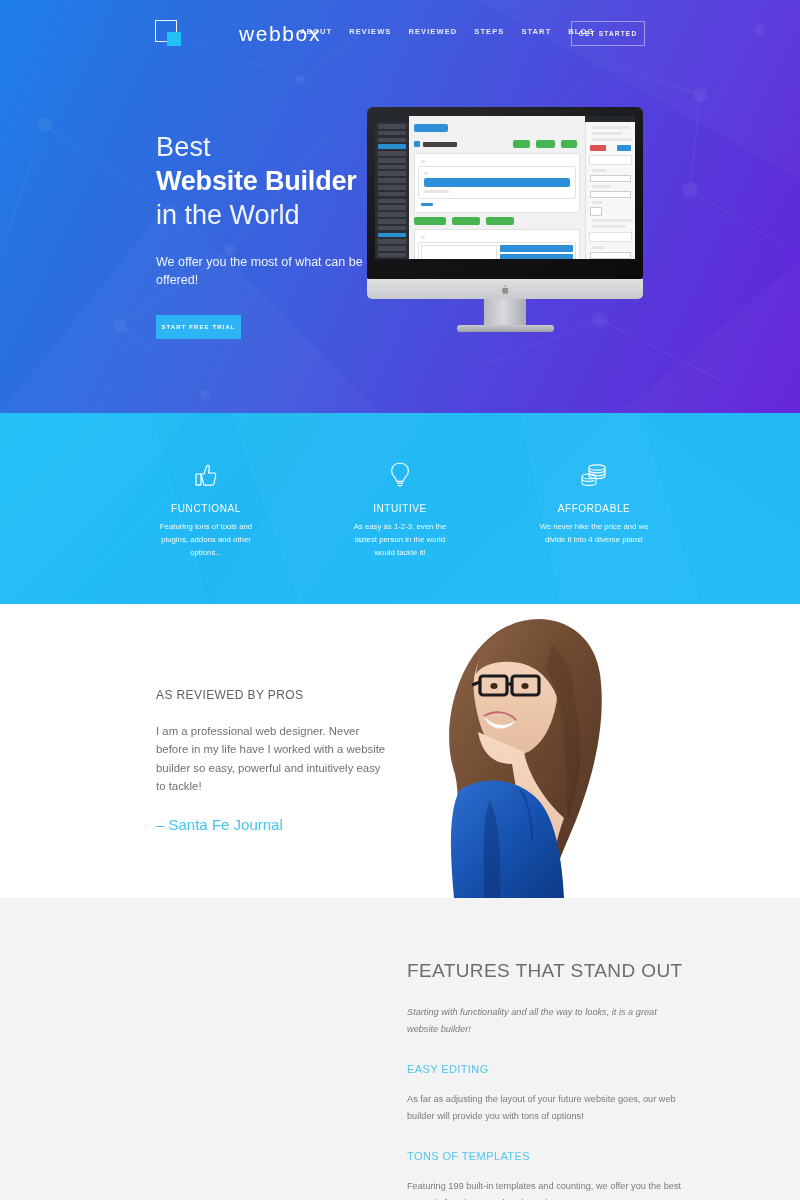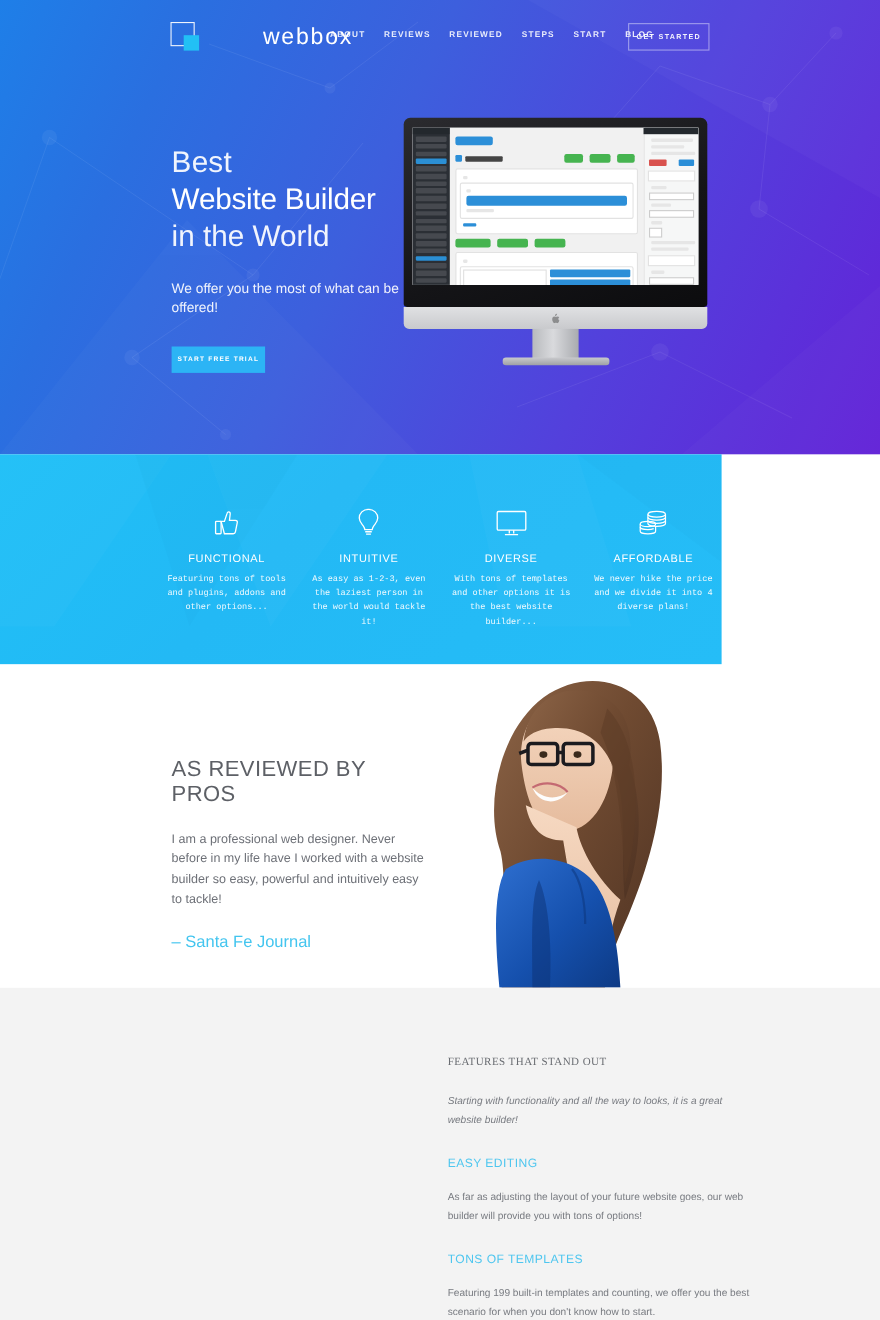--- a/index.html
+++ b/index.html
@@ -49,21 +49,21 @@
 
   .cta-outline {
     position: absolute; left: 571px; top: 21px; width: 74px; height: 25px;
     border: 1px solid rgba(255,255,255,.45);
     display: flex; align-items: center; justify-content: center;
     color: rgba(255,255,255,.92); font-size: 6.5px; letter-spacing: 1.2px; font-weight: 600;
   }
 
   .hero-copy { position: absolute; left: 156px; top: 131px; width: 230px; }
   .h-line1 { color: rgba(255,255,255,.93); font-size: 27px; font-weight: 300; letter-spacing: .2px; line-height: 1.25; }
-  .h-line2 { color: #ffffff; font-size: 27px; font-weight: 400; letter-spacing: -.2px; line-height: 1.25; }
+  .h-line2 { color: #ffffff; font-size: 27px; font-weight: 700; letter-spacing: -.2px; line-height: 1.25; }
   .h-line3 { color: rgba(255,255,255,.93); font-size: 27px; font-weight: 300; line-height: 1.25; }
   .hero-sub { margin-top: 22px; color: rgba(255,255,255,.92); font-size: 12.5px; font-weight: 300; line-height: 1.42; }
   .trial-btn {
     margin-top: 25px; width: 85px; height: 24px; background: #2cb4f5;
     display: flex; align-items: center; justify-content: center;
     color: #fff; font-size: 6px; font-weight: 700; letter-spacing: 1.1px;
   }
 
   
   .imac { position: absolute; left: 367px; top: 107px; width: 276px; height: 225px; }
@@ -99,54 +99,54 @@
   .ws-right { width: 50px; background: #f6f7f7; border-left: 1px solid #e0e0e0; padding: 7px 3px; }
   .ws-card { background: #fff; border: 1px solid #e2e2e2; margin-bottom: 4px; border-radius: 2px; }
   .ws-bluebtn { height: 9px; background: #2c8fd8; border-radius: 2px; margin: 3px; }
   .ws-greenbtn { display: inline-block; height: 8px; background: #46b450; border-radius: 2px; margin-right: 3px; }
   .ws-line { height: 3px; background: #e6e6e6; border-radius: 1px; margin: 3px; }
   .ws-head { height: 10px; background: #fff; border: 1px solid #e2e2e2; margin-bottom: 4px; }
   .ws-btn-blue-sm { height: 7px; background: #2c8fd8; border-radius: 1px; }
 
   
   .features-band {
-    position: absolute; left: 0; top: 413px; width: 656px; height: 191px;
+    position: absolute; left: 0; top: 413px; width: 800px; height: 191px;
     background: linear-gradient(135deg, #1fc0f7 0%, #23b9f5 40%, #25bdf7 100%);
     overflow: hidden;
   }
   .band-poly { position: absolute; inset: 0; opacity: .35; }
   .feat-grid {
     position: absolute; left: 150px; top: 47px; width: 500px;
     display: flex; justify-content: space-between;
   }
   .feat { width: 112px; text-align: center; }
   .feat-icon { height: 30px; display: flex; align-items: center; justify-content: center; }
   .feat-title {
     margin-top: 13px; color: #ffffff; font-size: 10px;
     letter-spacing: .6px; font-weight: 400;
   }
   .feat-desc {
     margin-top: 7px; color: rgba(255,255,255,.93); font-size: 7.8px;
-    line-height: 1.65; font-weight: 400; font-family: Liberation Mono, monospace;
+    line-height: 1.65; font-weight: 400;
   }
 
   
   .review { position: absolute; left: 0; top: 604px; width: 800px; height: 294px; background: #ffffff; }
   .review-copy { position: absolute; left: 156px; top: 84px; width: 230px; }
-  .review-title { color: #5d6066; font-size: 20px; font-weight: 400; letter-spacing: .4px; }
+  .review-title { color: #5d6066; font-size: 12px; font-weight: 400; letter-spacing: .4px; }
   .review-body { margin-top: 20px; color: #6d7077; font-size: 11.4px; line-height: 1.6; font-weight: 400; }
   .review-source { margin-top: 21px; color: #43c5ef; font-size: 15px; font-weight: 400; }
 
   .portrait { position: absolute; left: 432px; top: 0px; width: 200px; height: 294px; overflow: hidden; }
 
   
   .standout { position: absolute; left: 0; top: 898px; width: 800px; height: 302px; background: #f3f3f3; }
 
   .so-copy { position: absolute; left: 407px; top: 62px; width: 280px; }
-  .so-title { color: #6a6d72; font-size: 10px; font-weight: 400; letter-spacing: .4px; font-family: Liberation Serif, serif; }
+  .so-title { color: #6a6d72; font-size: 19px; font-weight: 400; letter-spacing: .4px; }
   .so-intro { margin-top: 22px; color: #787b81; font-size: 9.2px; line-height: 1.8; font-style: italic; }
   .so-h { margin-top: 26px; color: #4ec6ef; font-size: 11px; letter-spacing: .4px; }
   .so-p { margin-top: 16px; color: #787b81; font-size: 9.2px; line-height: 1.8; }
 </style>
 </head>
 <body>
 
 <div class="page">
 
   <section class="hero">
@@ -330,30 +330,20 @@
         <div class="feat-icon">
           <svg width="24" height="28" viewBox="0 0 24 28" fill="none" stroke="#fff" stroke-width="1.2">
             <path d="M12 2 C7 2 3.6 5.6 3.6 10 C3.6 13.2 5.6 15 7.2 17 C8.2 18.3 8.5 19.2 8.6 20.4 L15.4 20.4 C15.5 19.2 15.8 18.3 16.8 17 C18.4 15 20.4 13.2 20.4 10 C20.4 5.6 17 2 12 2 Z"></path>
             <path d="M9 22.4 L15 22.4 M9.8 24.6 L14.2 24.6"></path>
           </svg>
         </div>
         <div class="feat-title">INTUITIVE</div>
         <div class="feat-desc">As easy as 1-2-3, even the laziest person in the world would tackle it!</div>
       </div>
 
-      <div class="feat">
-        <div class="feat-icon">
-          <svg width="30" height="25" viewBox="0 0 30 25" fill="none" stroke="#fff" stroke-width="1.2">
-            <rect x="2" y="2" width="26" height="17" rx="1.2"></rect>
-            <path d="M13 19 L13 22 M17 19 L17 22 M9 23 L21 23"></path>
-          </svg>
-        </div>
-        <div class="feat-title">DIVERSE</div>
-        <div class="feat-desc">With tons of templates and other options it is the best website builder...</div>
-      </div>
 
       <div class="feat">
         <div class="feat-icon">
           <svg width="28" height="26" viewBox="0 0 28 26" fill="none" stroke="#fff" stroke-width="1.1">
             <ellipse cx="17" cy="5.5" rx="8" ry="2.6"></ellipse>
             <path d="M9 5.5 L9 14 C9 15.4 12.6 16.6 17 16.6 C21.4 16.6 25 15.4 25 14 L25 5.5"></path>
             <path d="M9 8.3 C9 9.7 12.6 10.9 17 10.9 C21.4 10.9 25 9.7 25 8.3 M9 11.2 C9 12.6 12.6 13.8 17 13.8 C21.4 13.8 25 12.6 25 11.2"></path>
             <ellipse cx="9" cy="14.4" rx="7" ry="2.4"></ellipse>
             <path d="M2 14.4 L2 21 C2 22.3 5.2 23.4 9 23.4 C12.8 23.4 16 22.3 16 21 L16 16.2"></path>
             <path d="M2 17 C2 18.3 5.2 19.4 9 19.4 C11.1 19.4 13 19.1 14.3 18.6"></path>

